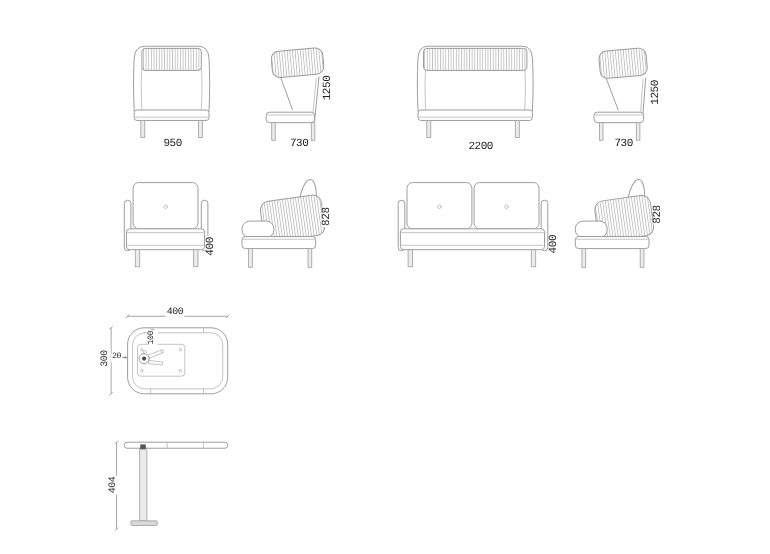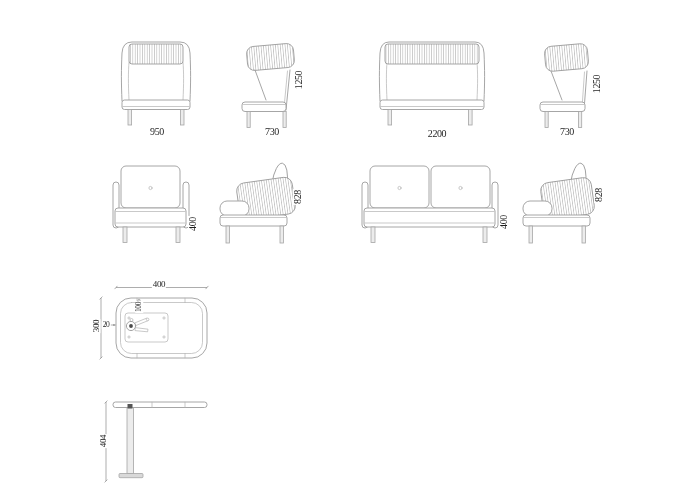--- a/index.html
+++ b/index.html
@@ -1,17 +1,17 @@
 <!DOCTYPE html>
 <html><head>
 <meta charset="utf-8">
 <style>
   html,body{margin:0;padding:0;}
   #sheet{position:relative;width:700px;height:504px;background:#ffffff;overflow:hidden;
-         font-family:Liberation Serif, serif;}
+         font-family:Liberation Mono, monospace;}
   .view{position:absolute;overflow:visible;}
   .o{fill:none;stroke:#9c9c9c;stroke-width:0.9;stroke-linecap:round;stroke-linejoin:round;}
   .i{fill:none;stroke:#b2b2b2;stroke-width:0.7;stroke-linecap:round;}
   .w{fill:#ffffff;stroke:#9c9c9c;stroke-width:0.9;}
   .wi{fill:#ffffff;stroke:#b2b2b2;stroke-width:0.7;}
   .f{fill:#ececec;stroke:#a5a5a5;stroke-width:0.8;}
   .d{fill:none;stroke:#8a8a8a;stroke-width:0.7;}
   .dim{position:absolute;transform:translate(-50%,-50%);font-size:10px;letter-spacing:-0.4px;
        color:#1f1f1f;background:#fff;line-height:1;padding:0 1px;white-space:nowrap;}
   .dim.rot{transform:translate(-50%,-50%) rotate(-90deg);}

